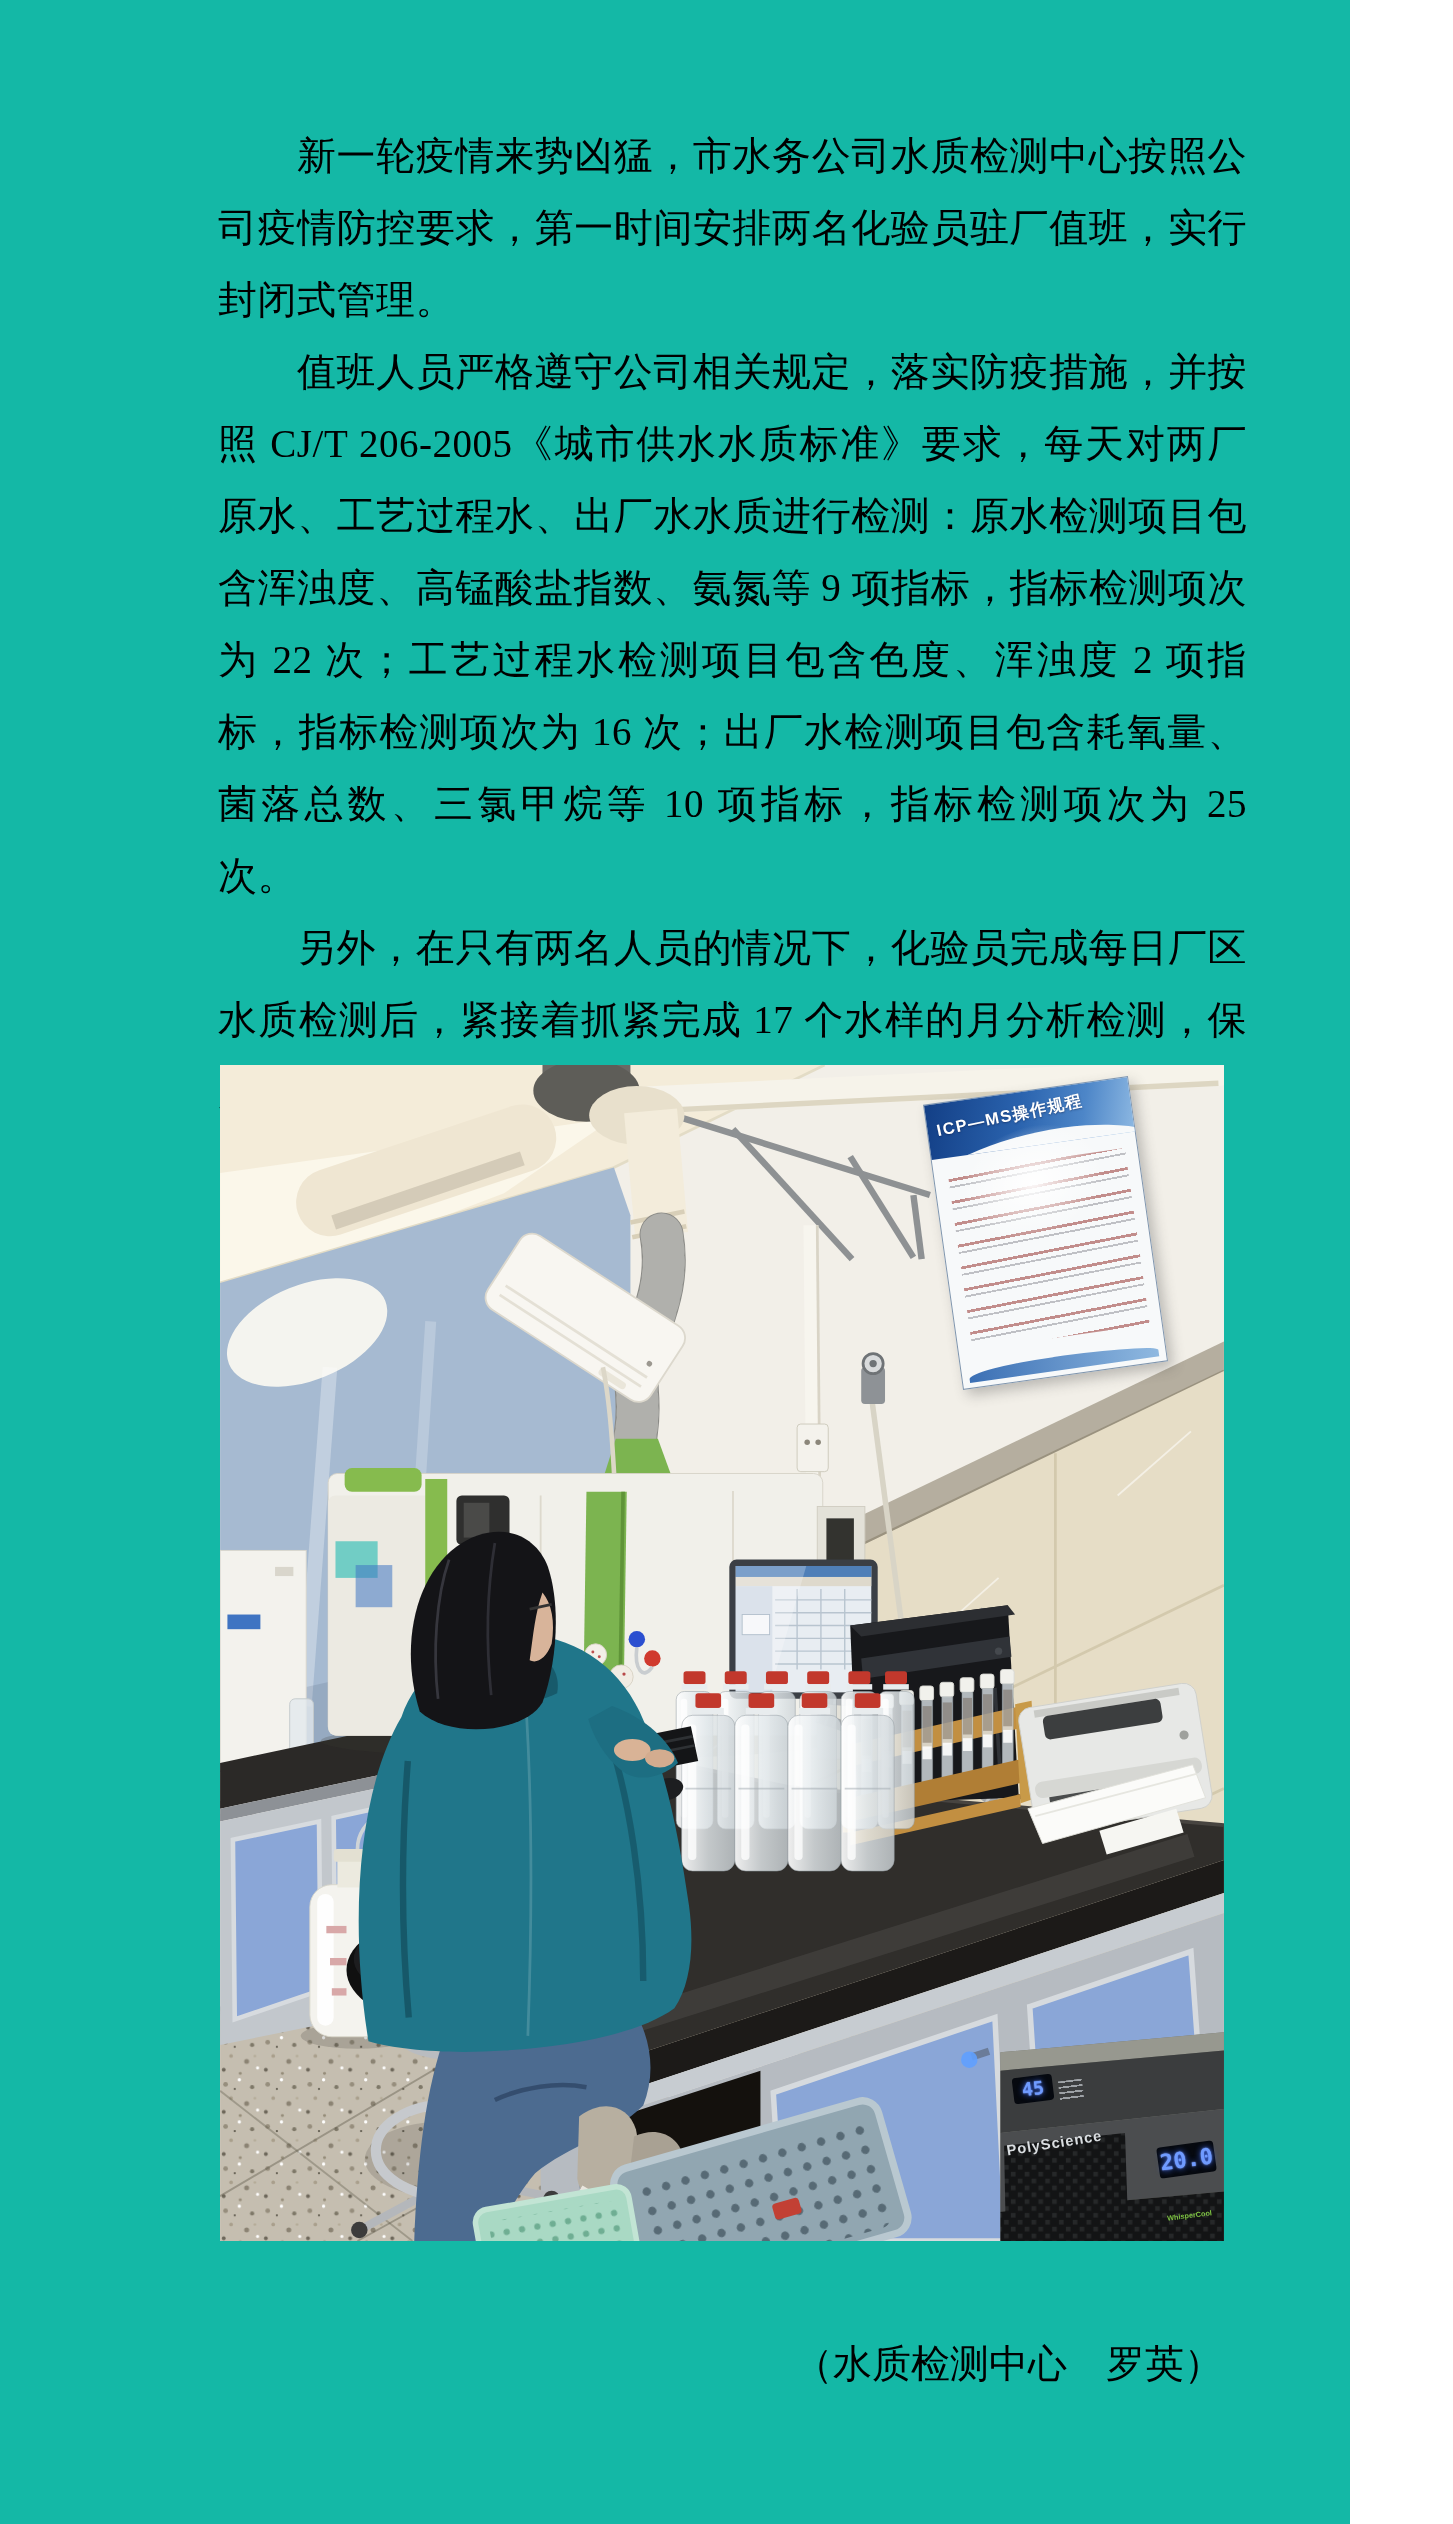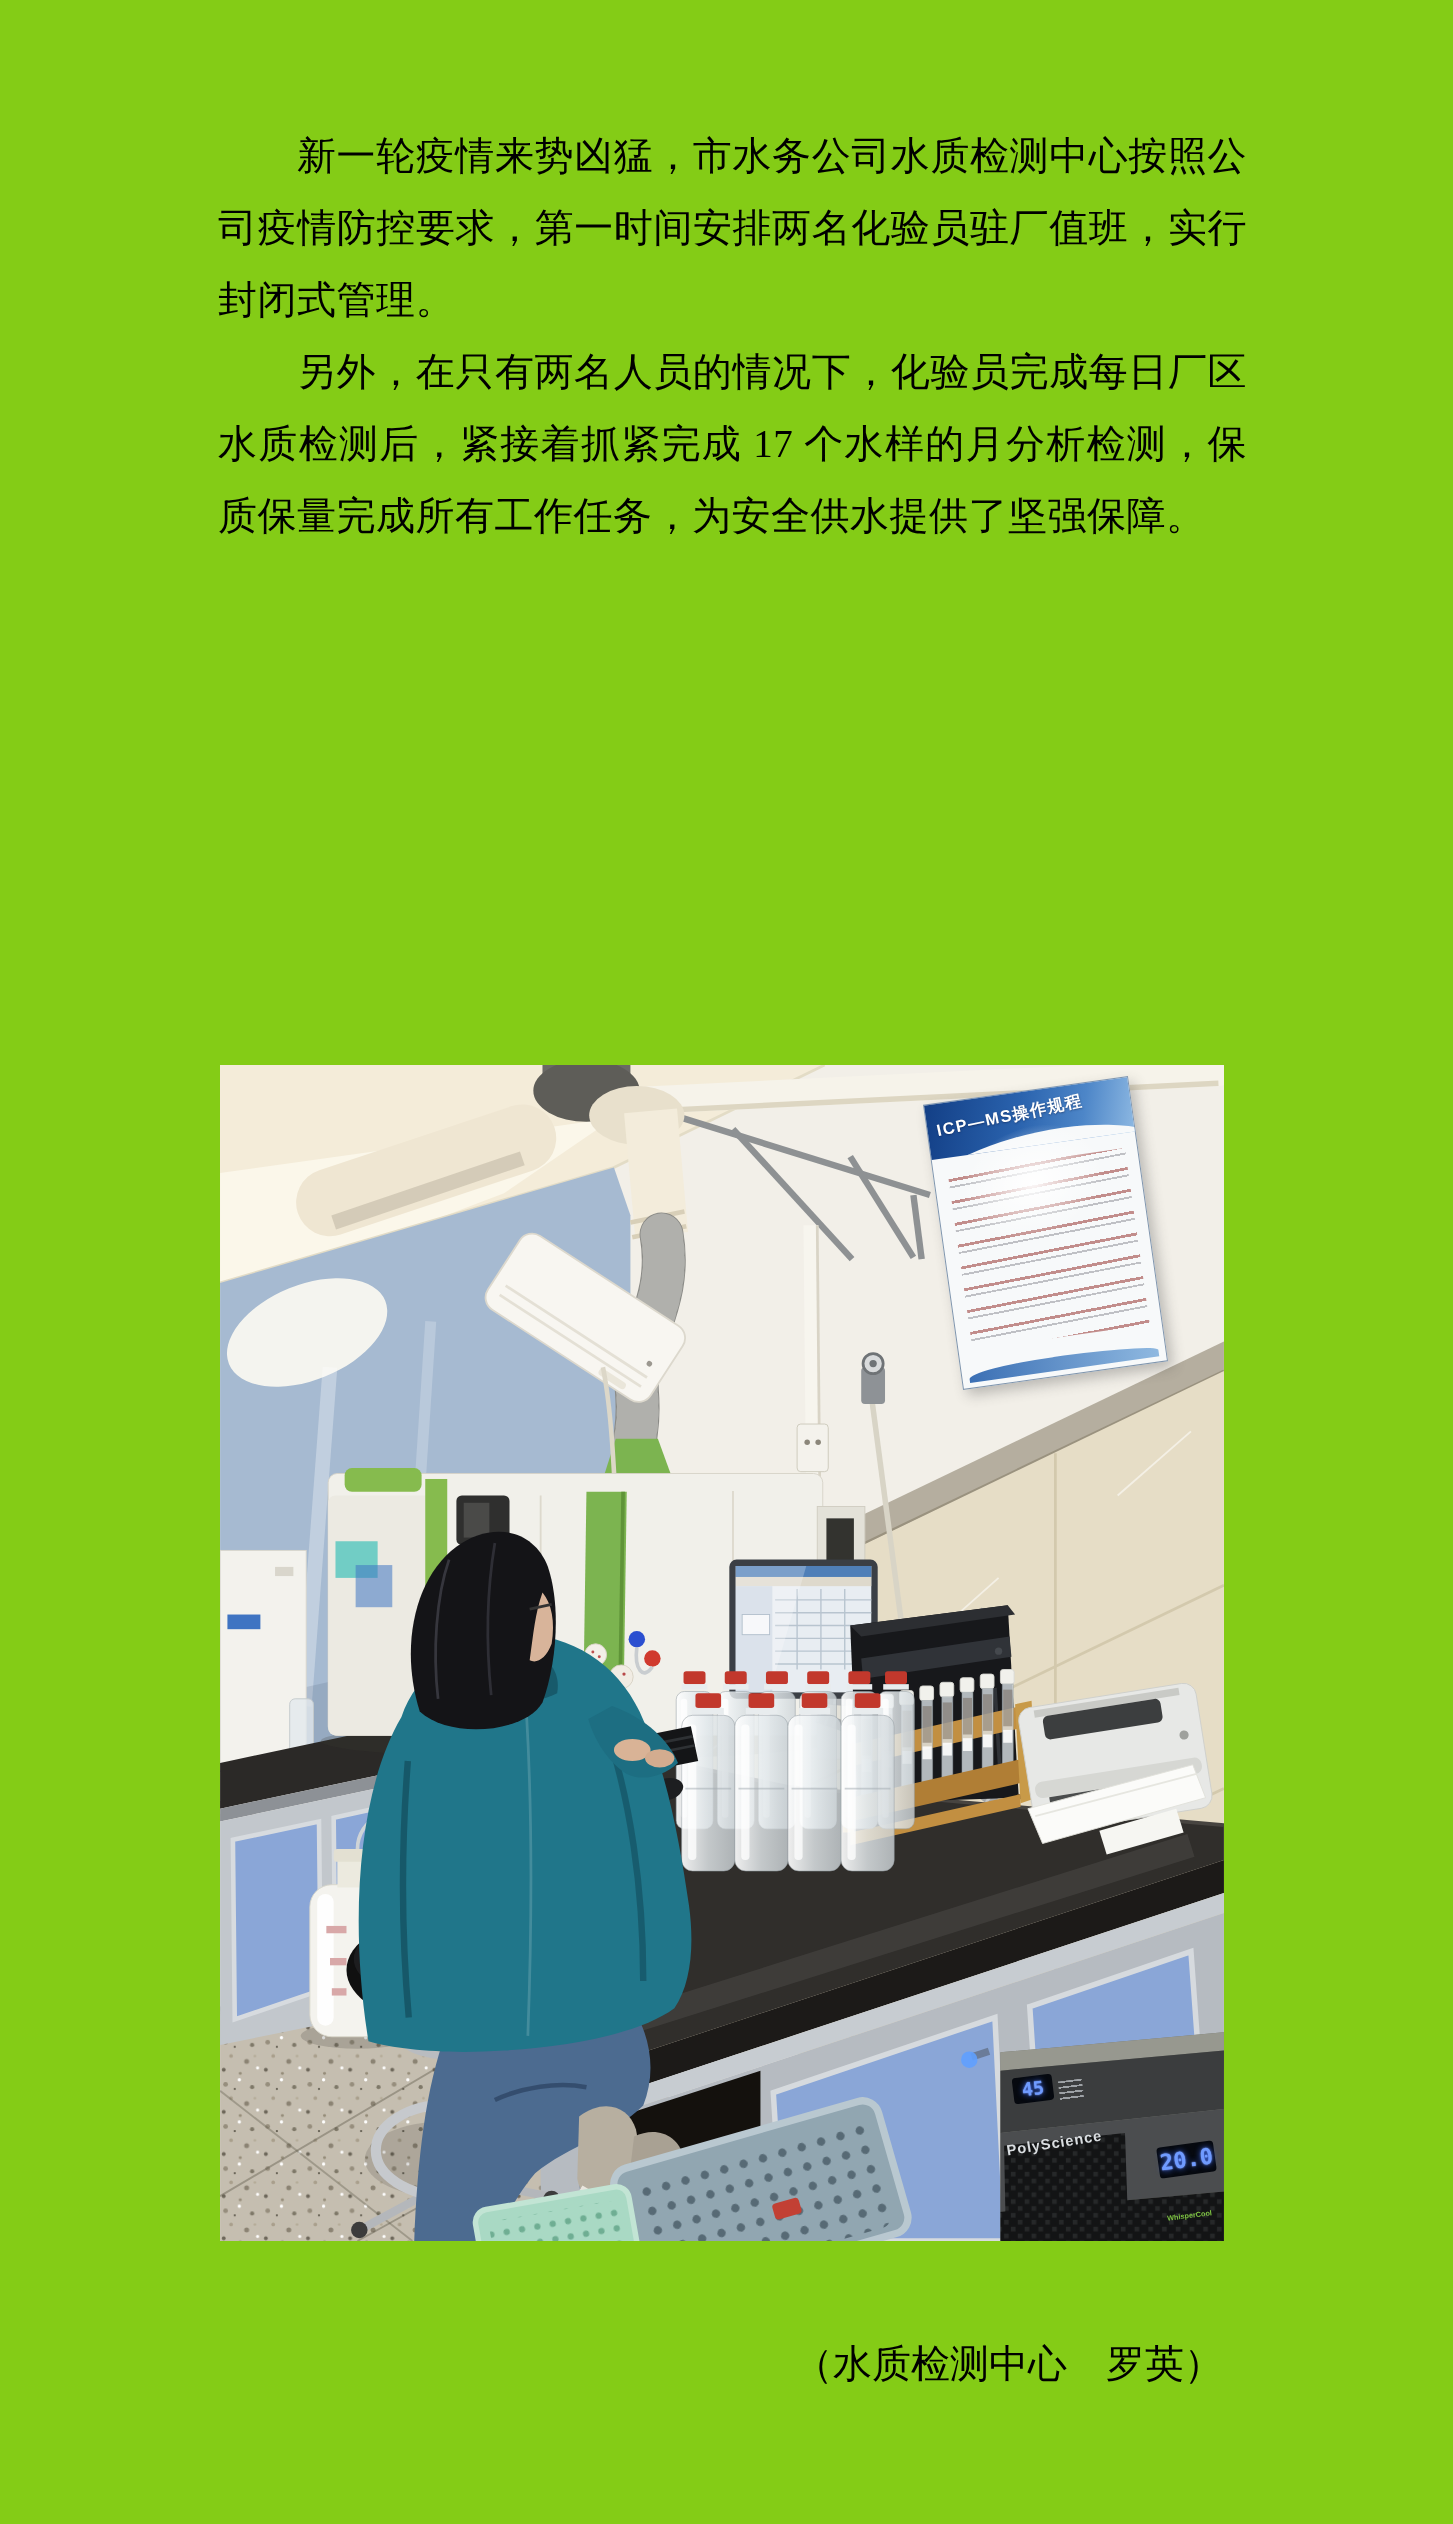--- a/index.html
+++ b/index.html
@@ -1,16 +1,16 @@
 <!DOCTYPE html>
 <html style="font-size:14.7px"><head>
 <meta charset="utf-8">
 <style>
   html,body{margin:0;padding:0;background:#ffffff;}
-  .page{position:relative;width:1453px;height:2525px;background:#84cc16;overflow:hidden;
+  .page{position:relative;width:1350px;height:2525px;background:#14b8a6;overflow:hidden;
         font-family:"Liberation Serif","DejaVu Serif",serif;color:#000;}
   .textblock{position:absolute;left:218px;top:120px;width:1029px;}
   .textblock p{margin:0;font-size:39px;line-height:72px;text-indent:79px;
                text-align:justify;text-justify:inter-character;letter-spacing:0.5px;}
   .signature{position:absolute;left:220px;top:2324px;width:991px;margin:12px;
              font-size:39px;line-height:55px;text-align:right;}
 
   
   .photo{position:absolute;left:220px;top:1065px;width:1004px;height:1176px;margin:0;
          overflow:hidden;background:#f2efe8;}
@@ -51,20 +51,21 @@
   .ind{position:absolute;left:59px;top:48px;width:24px;height:20px;transform:rotate(-7deg);
        background:repeating-linear-gradient(to bottom,rgba(190,195,200,.75) 0 1.8px,rgba(0,0,0,0) 1.8px 5.5px);}
 </style>
 </head>
 <body>
 
 <div class="page">
 
   <div class="textblock">
     <p>新一轮疫情来势凶猛，市水务公司水质检测中心按照公司疫情防控要求，第一时间安排两名化验员驻厂值班，实行封闭式管理。</p>
+    <p>值班人员严格遵守公司相关规定，落实防疫措施，并按照 CJ/T 206-2005《城市供水水质标准》要求，每天对两厂原水、工艺过程水、出厂水水质进行检测：原水检测项目包含浑浊度、高锰酸盐指数、氨氮等 9 项指标，指标检测项次为 22 次；工艺过程水检测项目包含色度、浑浊度 2 项指标，指标检测项次为 16 次；出厂水检测项目包含耗氧量、菌落总数、三氯甲烷等 10 项指标，指标检测项次为 25 次。</p>
     <p>另外，在只有两名人员的情况下，化验员完成每日厂区水质检测后，紧接着抓紧完成 17 个水样的月分析检测，保质保量完成所有工作任务，为安全供水提供了坚强保障。</p>
   </div>
 
   <figure class="photo">
     <svg width="1004" height="1176" viewBox="0 0 1096 1284">
       <defs>
         <linearGradient id="bg1" x1="0" y1="0" x2="1" y2="0">
           <stop offset="0" stop-color="rgba(255,255,255,.92)"></stop>
           <stop offset=".5" stop-color="rgba(228,234,237,.82)"></stop>
           <stop offset="1" stop-color="rgba(205,212,216,.8)"></stop>

